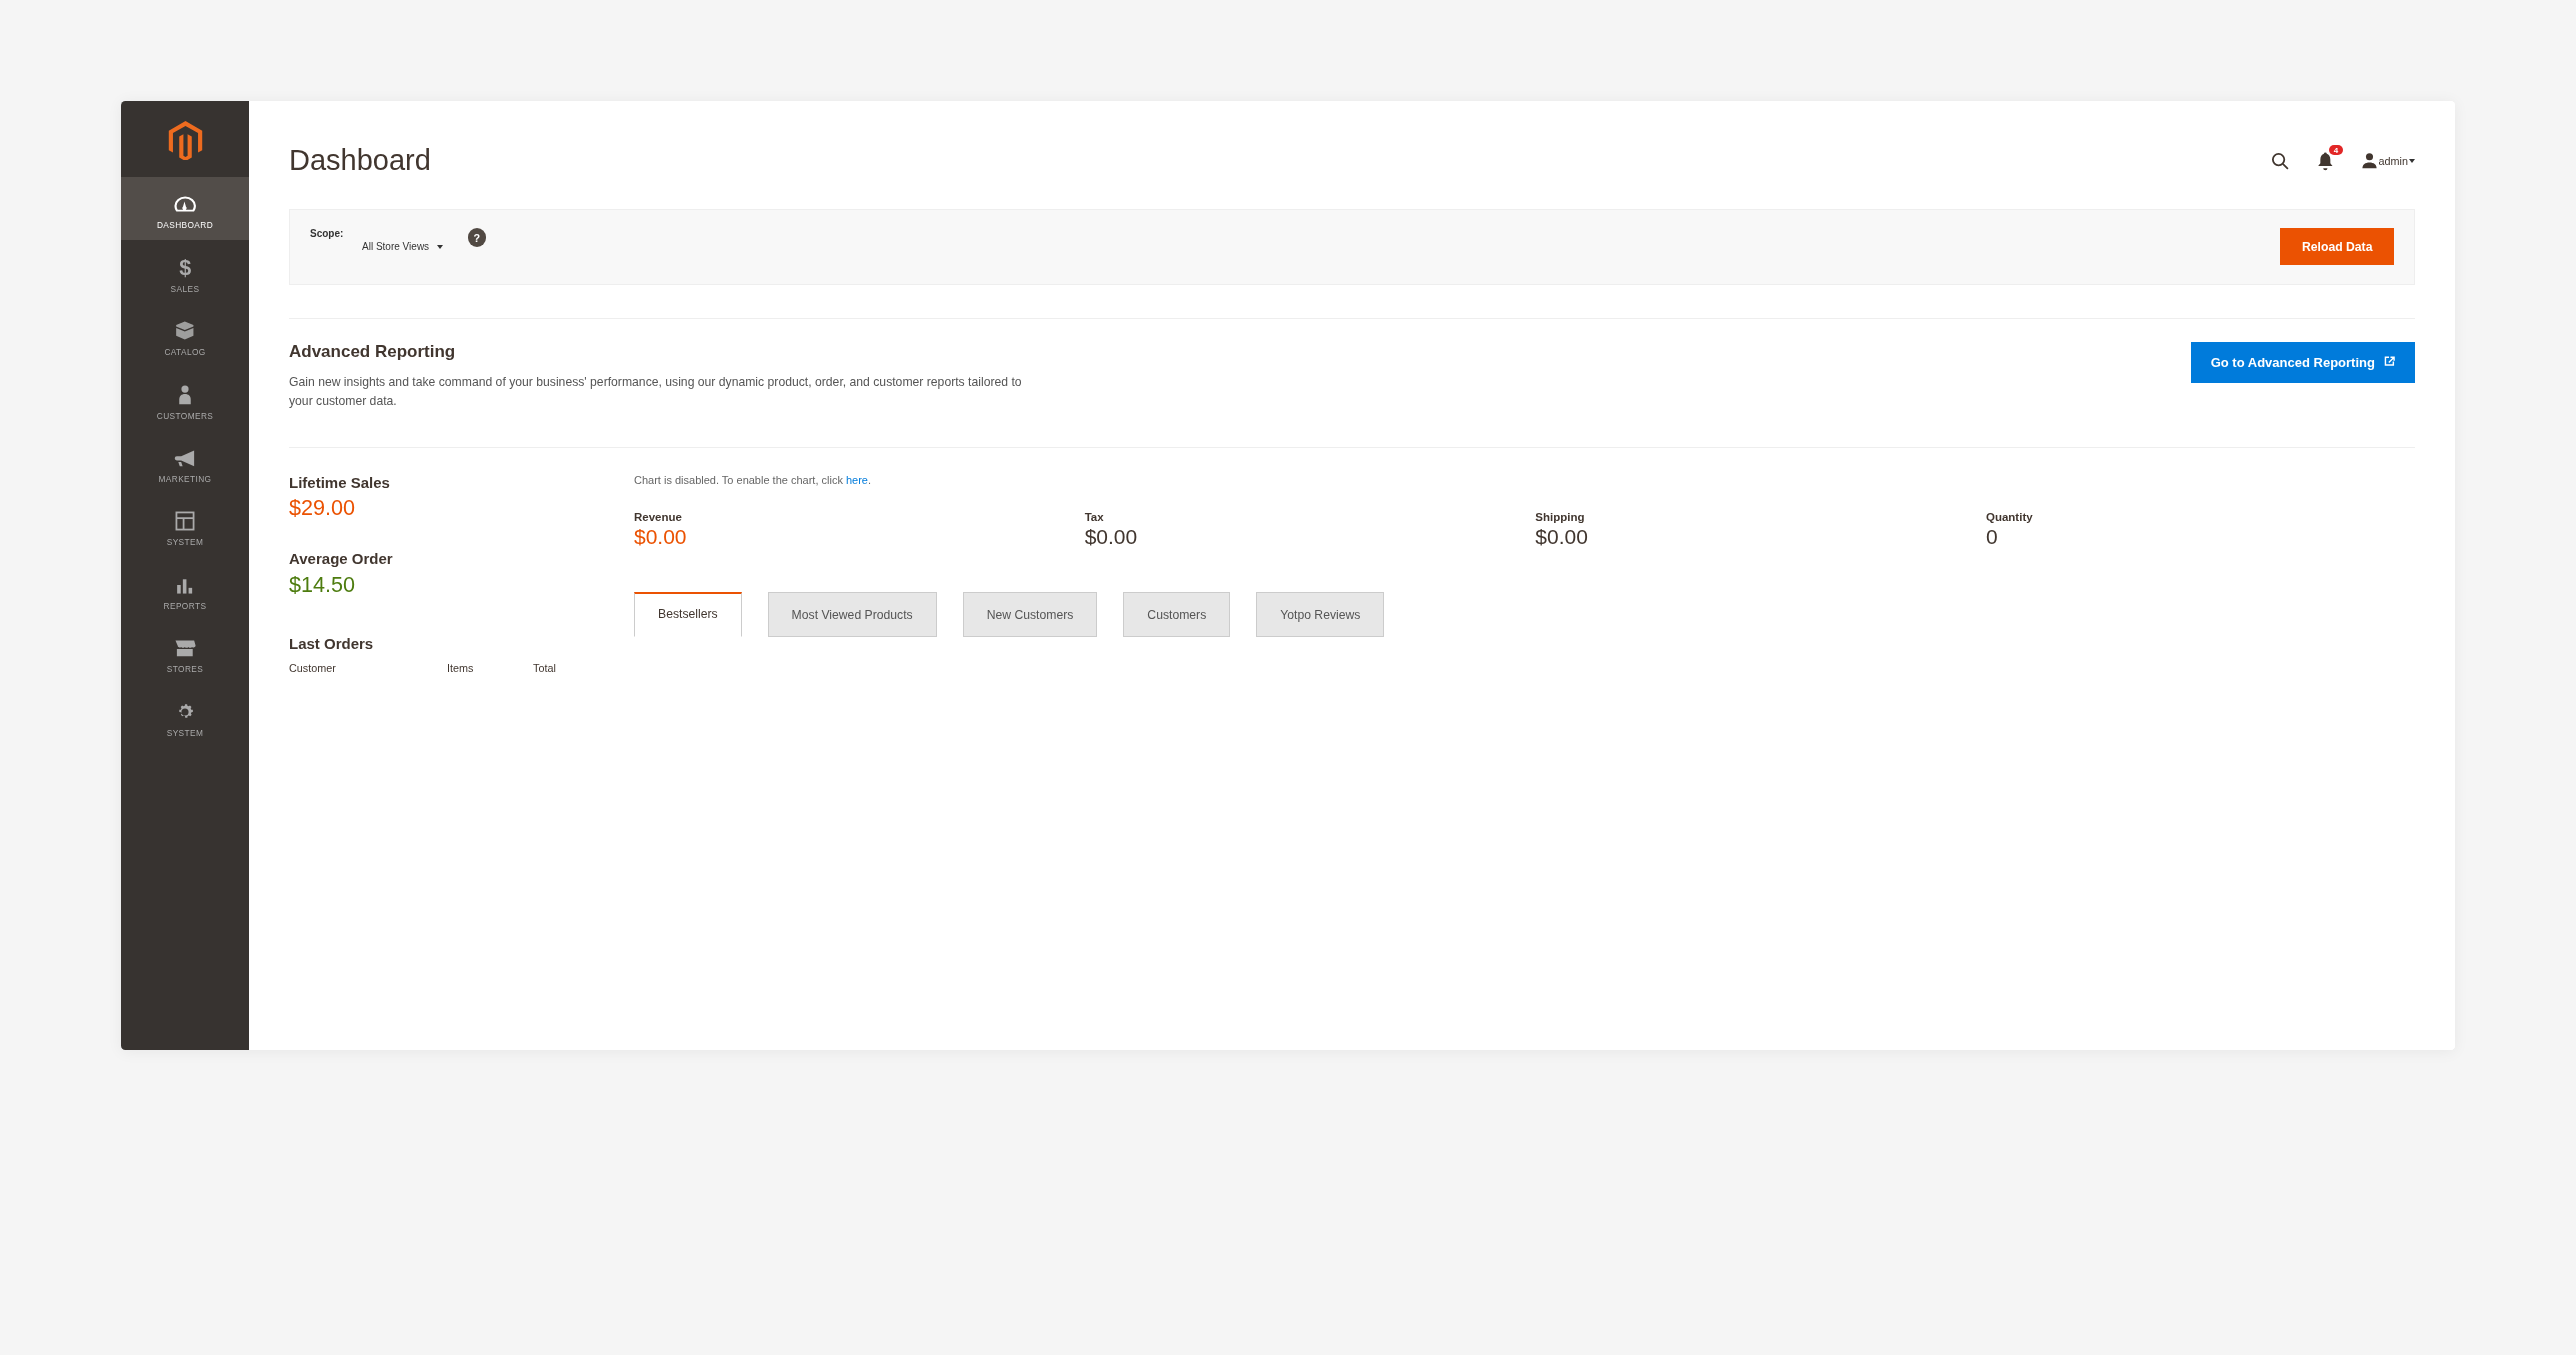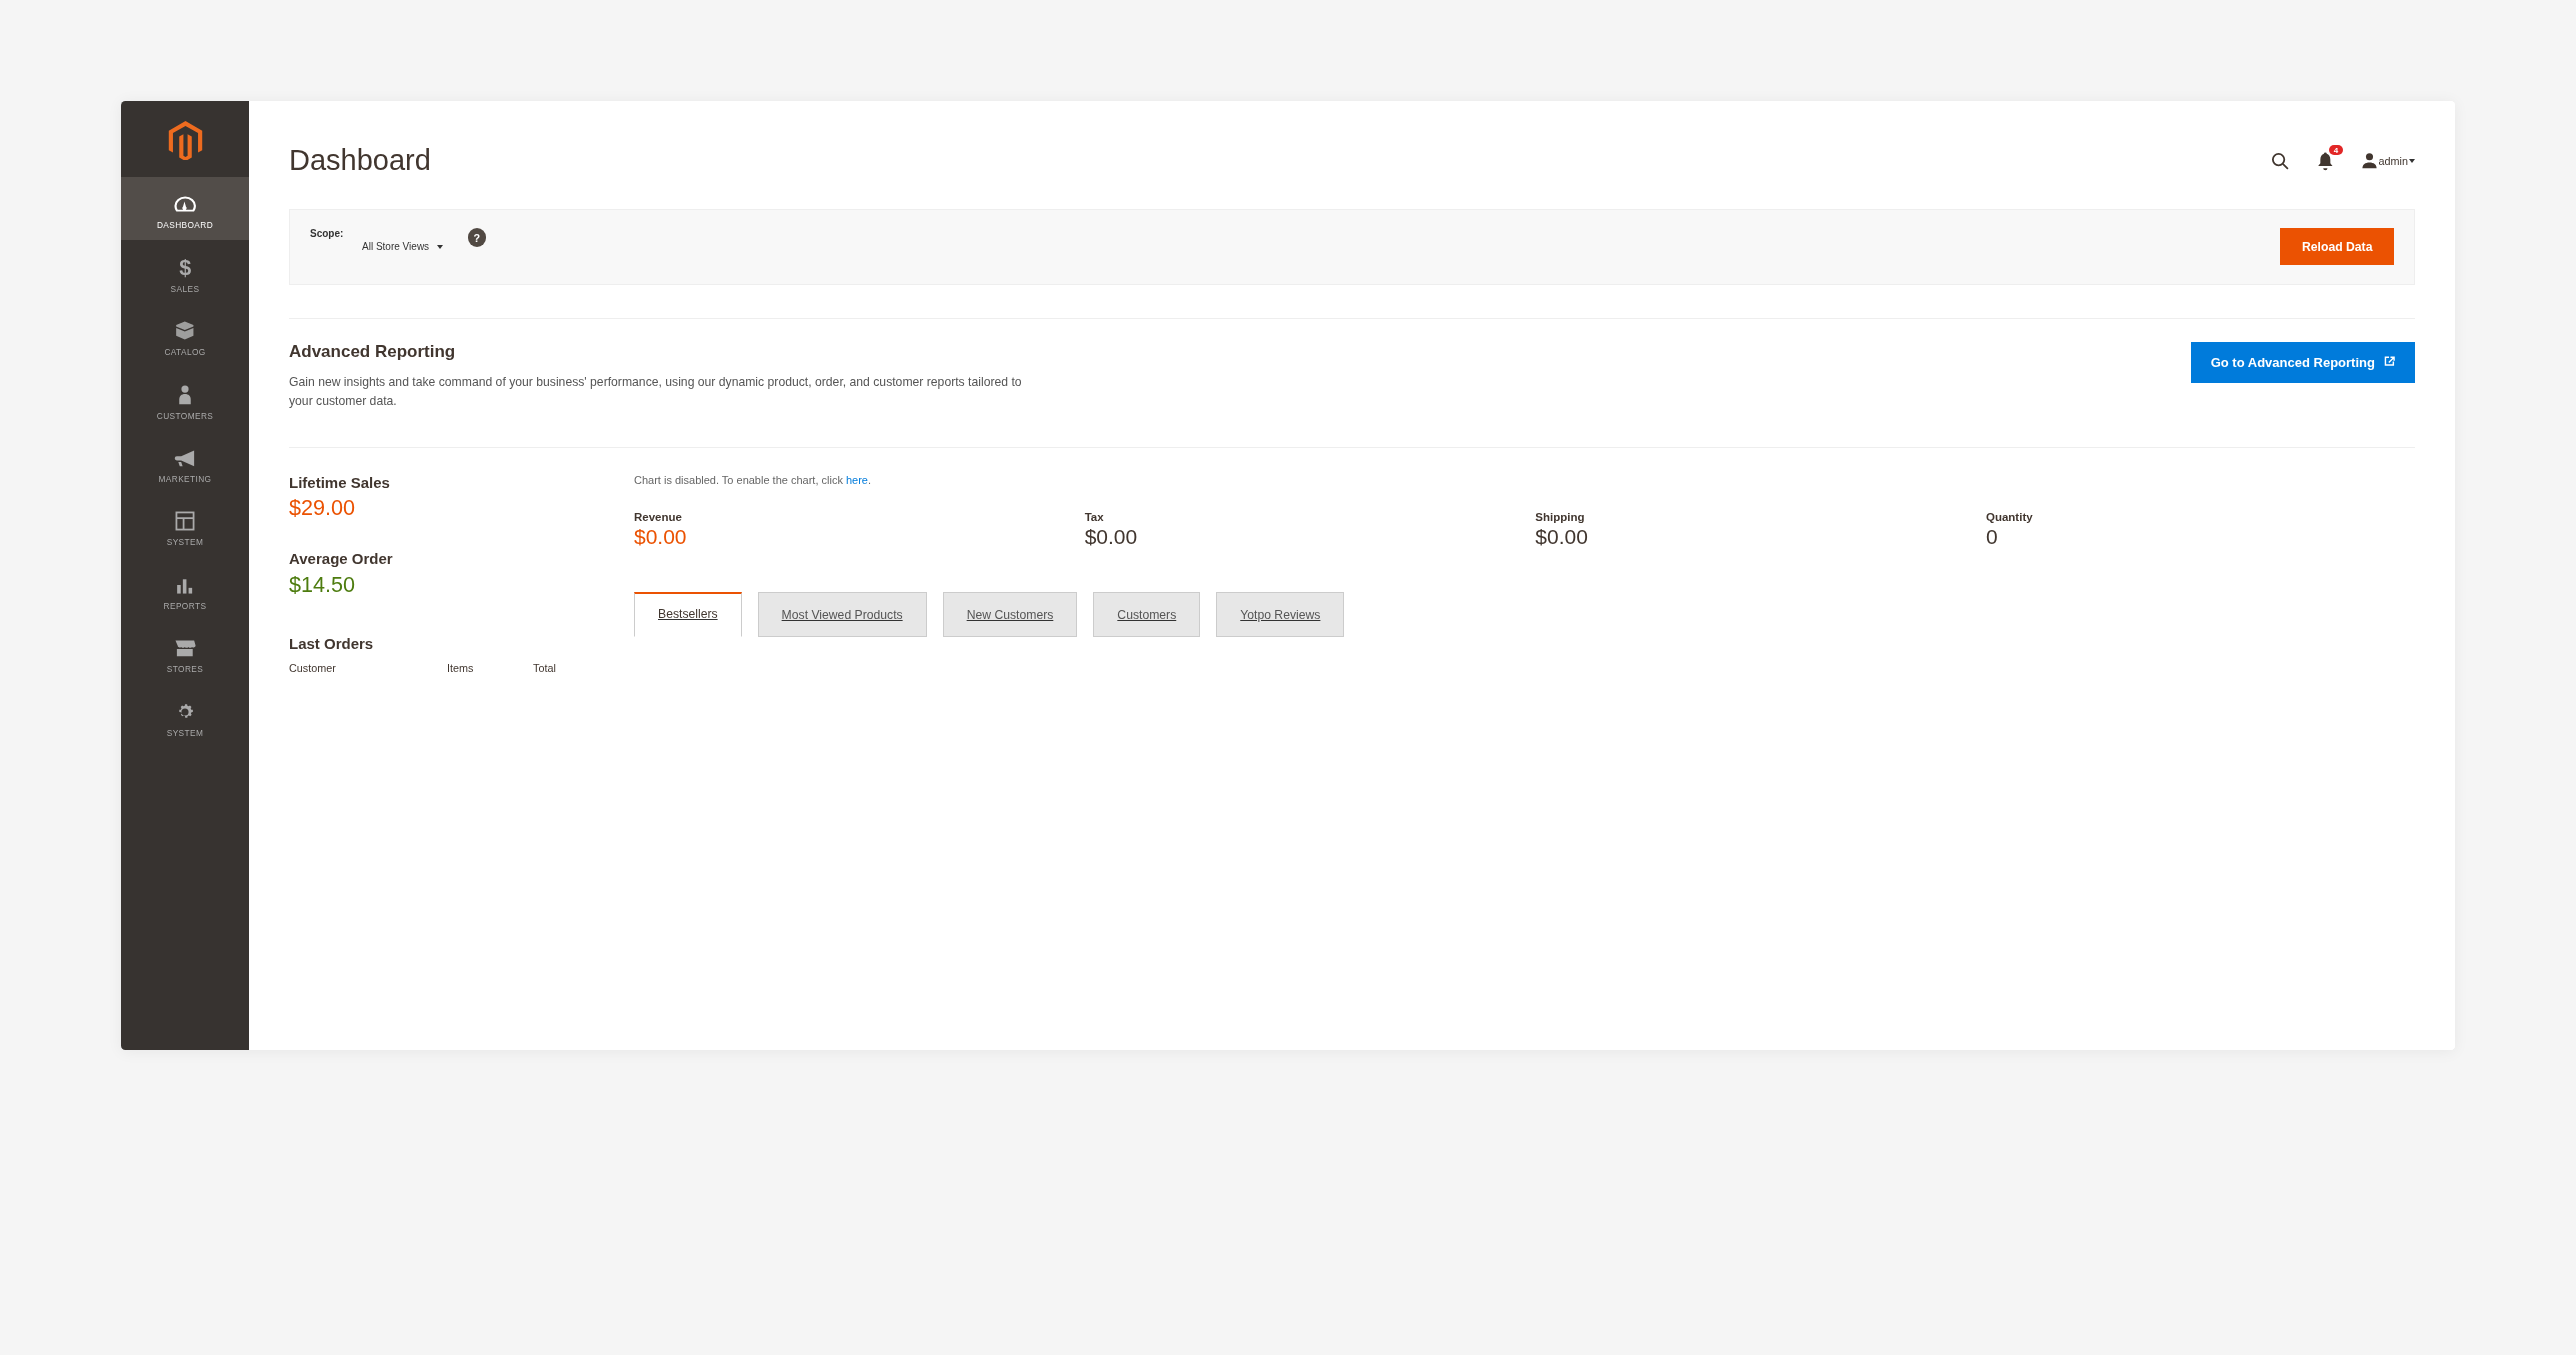--- a/index.html
+++ b/index.html
@@ -109,21 +109,21 @@
 .stat-value { font-size: 21.6px; font-weight: 500; color: #4d7c0f; }
 .stat-value.accent { color: #eb5202; }
 .stats-right { flex: 1; }
 .chart-disabled { font-size: 11px; color: #666; margin-bottom: 24.4px; }
 .chart-disabled a { color: #007bdb; text-decoration: none; }
 .metric-row { display: flex; gap: 21.6px; }
 .metric { flex: 1; }
 .metric-label { font-size: 11.5px; font-weight: 600; color: #41362f; margin-bottom: 2.9px; }
 .metric-value { font-size: 21px; color: #41362f; }
 .metric-value.accent { color: #eb5202; }
-.tabs-row { display: flex; gap: 16px; margin-top: 43px; text-decoration: underline; }
+.tabs-row { display: flex; gap: 26px; margin-top: 43px; }
 .tab {
   background: #e7e7e7; border: 0.7px solid #ccc;
   padding: 14.4px 23px; font-size: 12.2px; color: #555;
   cursor: pointer;
 }
 .tab.active {
   background: #fff; border-top: 2.9px solid #eb5202;
   border-bottom: 0.7px solid #fff; color: #41362f;
   padding-top: 12.2px;
 }

